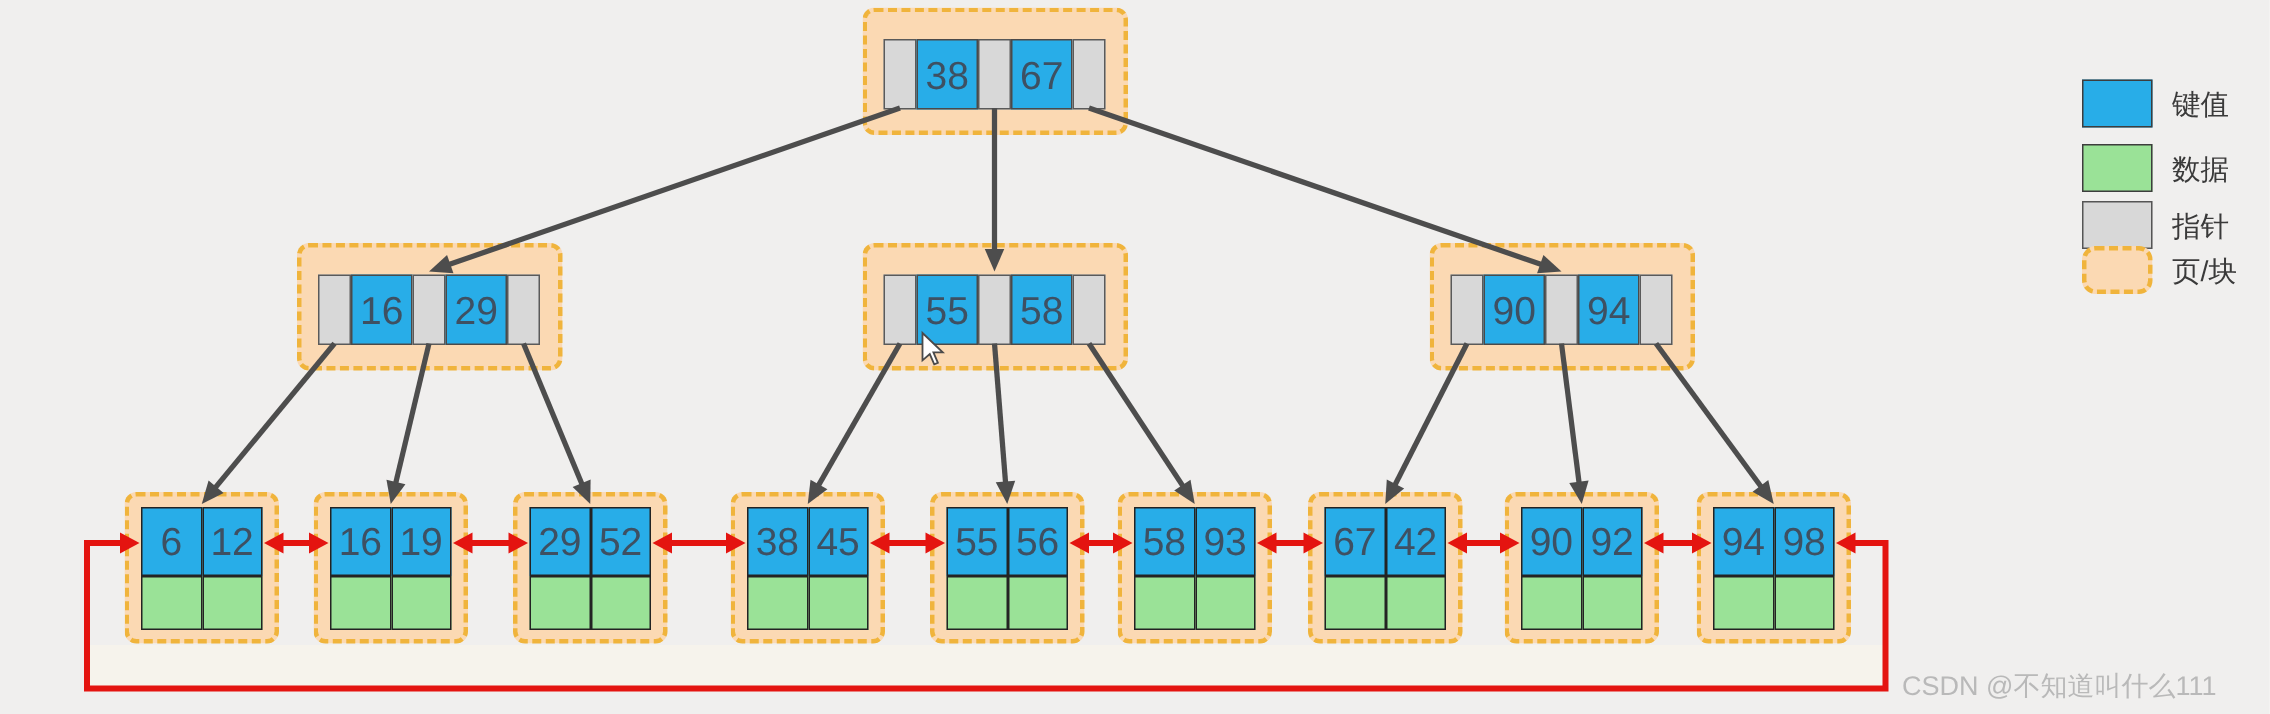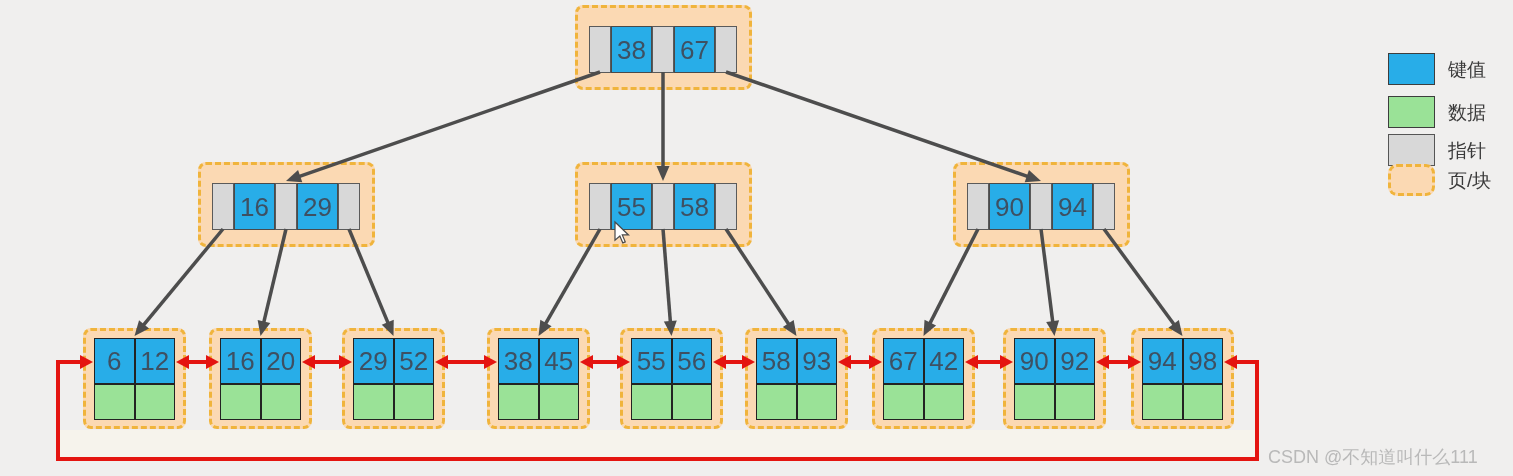--- a/index.html
+++ b/index.html
@@ -74,21 +74,21 @@
         <div class="leaf-grid" style="left: 8px; top: 7px; width: 81px; grid-template-rows: 46px 36px;">
           <div class="cell key">6</div>
           <div class="cell key">12</div>
           <div class="cell data"></div>
           <div class="cell data"></div>
         </div>
       </div>
       <div class="page" style="left: 209px; top: 328px; width: 103px; height: 101px;">
         <div class="leaf-grid" style="left: 8px; top: 7px; width: 81px; grid-template-rows: 46px 36px;">
           <div class="cell key">16</div>
-          <div class="cell key">20</div>
+          <div class="cell key">19</div>
           <div class="cell data"></div>
           <div class="cell data"></div>
         </div>
       </div>
       <div class="page" style="left: 342px; top: 328px; width: 103px; height: 101px;">
         <div class="leaf-grid" style="left: 8px; top: 7px; width: 81px; grid-template-rows: 46px 36px;">
           <div class="cell key">29</div>
           <div class="cell key">52</div>
           <div class="cell data"></div>
           <div class="cell data"></div>

